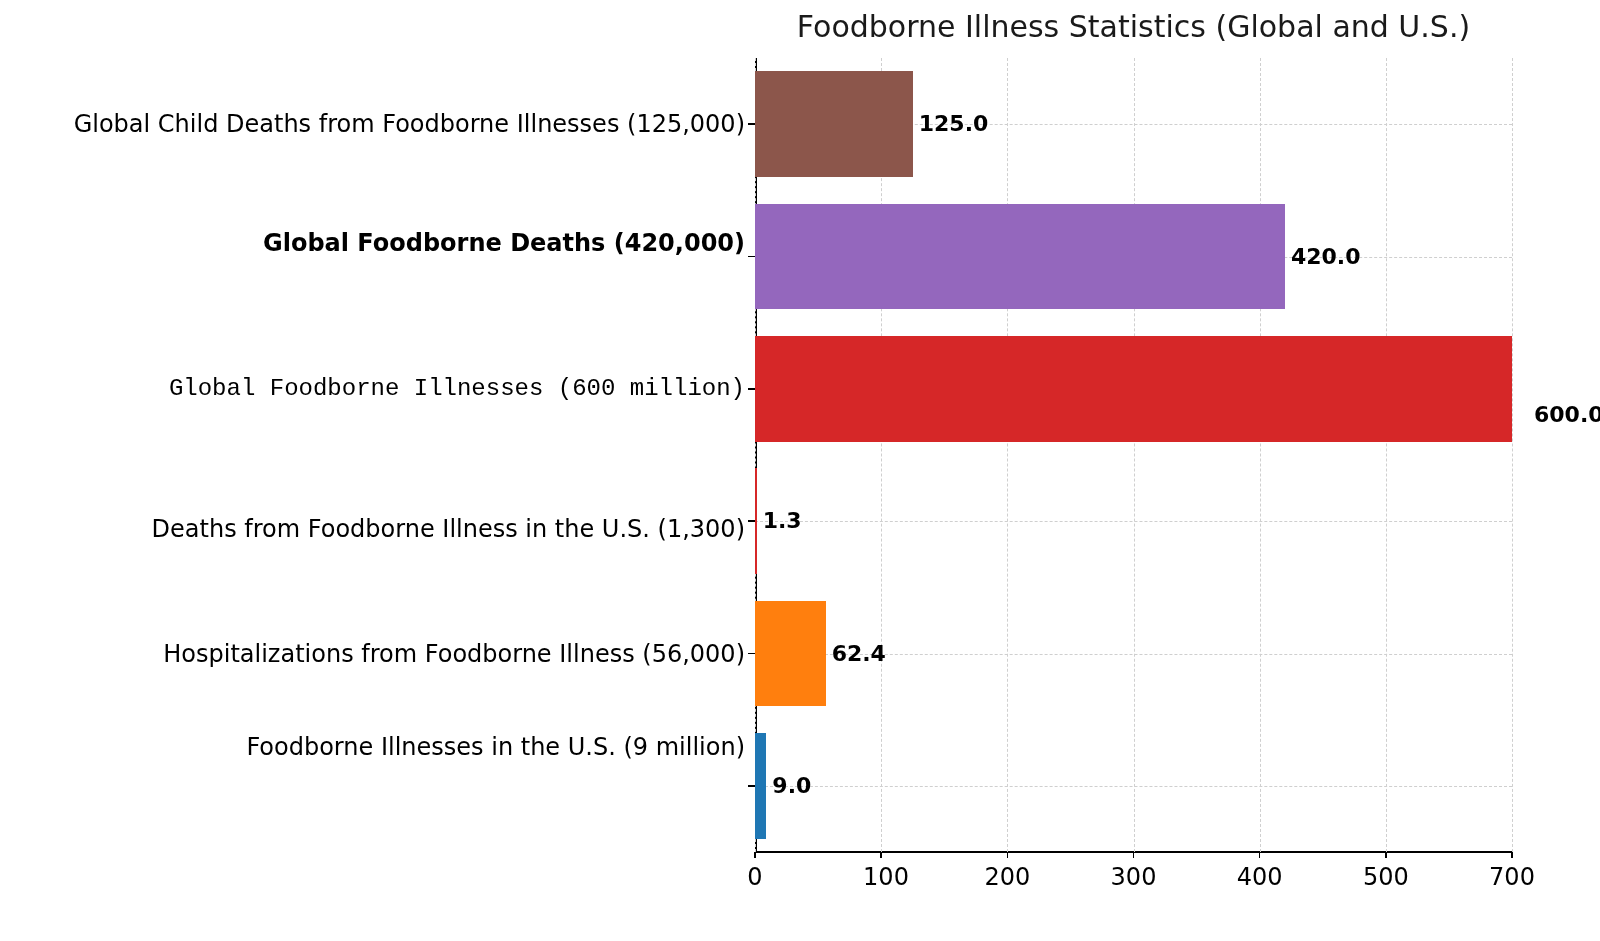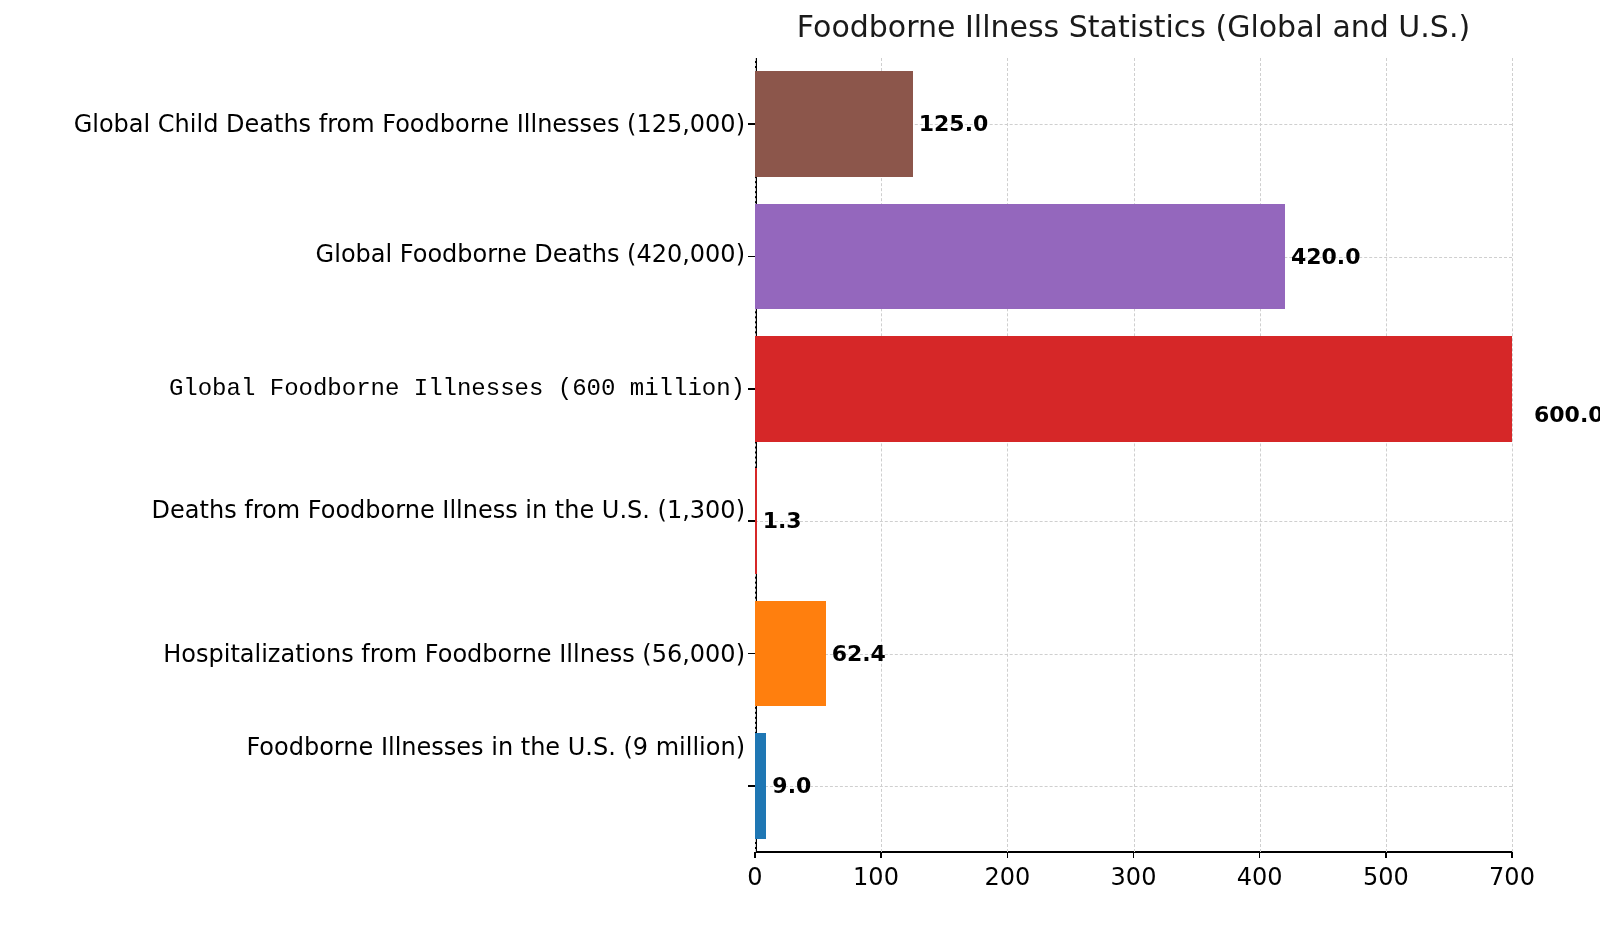--- a/index.html
+++ b/index.html
@@ -155,21 +155,21 @@
   <div id="axis-left"></div>
   <div id="axis-bottom"></div>
 
   <div id="plot-area">
 
   <div class="vgrid" style="left: 0px;"></div>
       <div class="xtick-mark" style="left: -0.75px;"></div>
       <div class="xtick-label" style="left: 0px;">0</div>
       <div class="vgrid" style="left: 126.167px;"></div>
       <div class="xtick-mark" style="left: 125.417px;"></div>
-      <div class="xtick-label" style="left: 121px; text-align: center;">100</div>
+      <div class="xtick-label" style="left: 131px; text-align: center;">100</div>
       <div class="vgrid" style="left: 252.333px;"></div>
       <div class="xtick-mark" style="left: 251.583px;"></div>
       <div class="xtick-label" style="left: 252.333px;">200</div>
       <div class="vgrid" style="left: 378.5px;"></div>
       <div class="xtick-mark" style="left: 377.75px;"></div>
       <div class="xtick-label" style="left: 378.5px;">300</div>
       <div class="vgrid" style="left: 504.667px;"></div>
       <div class="xtick-mark" style="left: 503.917px;"></div>
       <div class="xtick-label" style="left: 504.667px;">400</div>
       <div class="vgrid" style="left: 630.833px;"></div>
@@ -200,19 +200,19 @@
       <div class="ytick-mark" style="top: 594.7px;"></div>
       <div class="hgrid" style="top: 727.833px;"></div>
       <div class="bar" title="Foodborne Illnesses in the U.S. (9 million): 9.0" style="top: 674.9px; width: 11.355px; height: 105.867px; background: rgb(31, 119, 180);"></div>
       <div class="bar-value" style="left: 17.355px; top: 727.833px;">9.0</div>
       <div class="ytick-mark" style="top: 727.033px;"></div>
     </div>
 
 
   <div id="ylabels">
       <div class="ylabel" style="right: 855px; top: 124.167px;">Global Child Deaths from Foodborne Illnesses (125,000)</div>
-      <div class="ylabel" style="right: 855px; top: 254px;">Global Foodborne Deaths (420,000)</div>
+      <div class="ylabel" style="right: 855px; top: 243px; font-weight: bold;">Global Foodborne Deaths (420,000)</div>
       <div class="ylabel" style="right: 855px; top: 388.833px; font-family: Liberation Mono, monospace;">Global Foodborne Illnesses (600 million)</div>
-      <div class="ylabel" style="right: 855px; top: 510px; margin-left: 29px;">Deaths from Foodborne Illness in the U.S. (1,300)</div>
+      <div class="ylabel" style="right: 855px; top: 529px; margin-left: 29px;">Deaths from Foodborne Illness in the U.S. (1,300)</div>
       <div class="ylabel" style="right: 855px; top: 653.5px;">Hospitalizations from Foodborne Illness (56,000)</div>
       <div class="ylabel" style="right: 855px; top: 747px; text-align: right;">Foodborne Illnesses in the U.S. (9 million)</div>
     </div>
 </div>
 
 </body></html>

